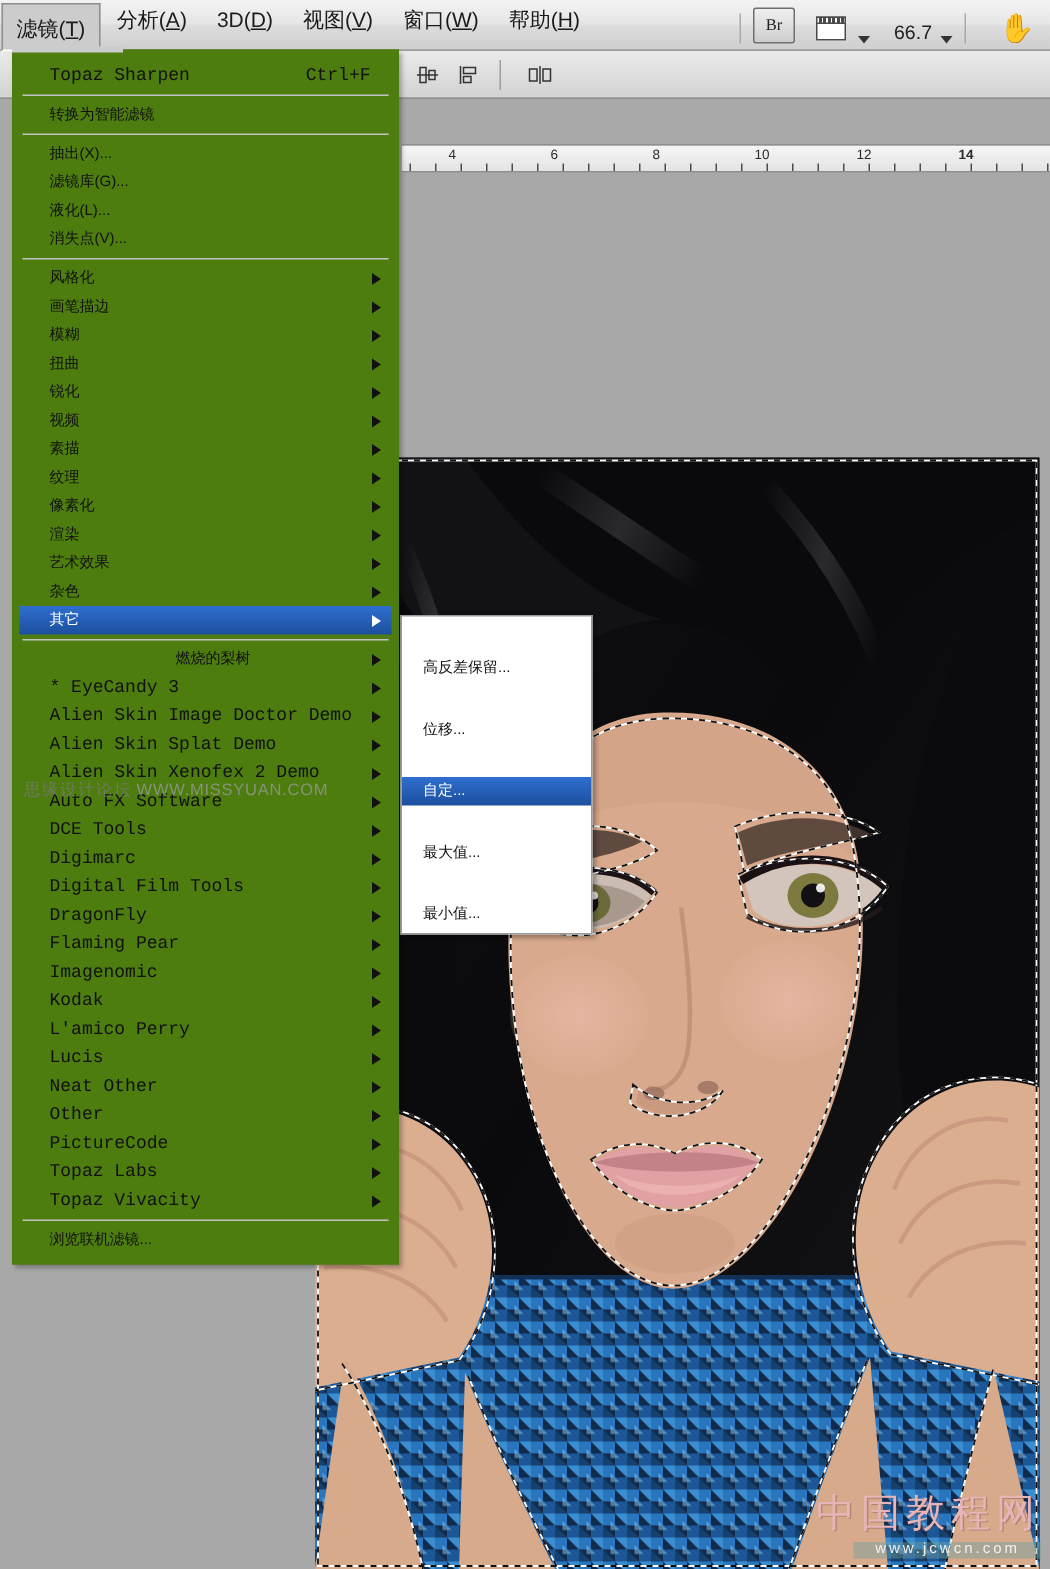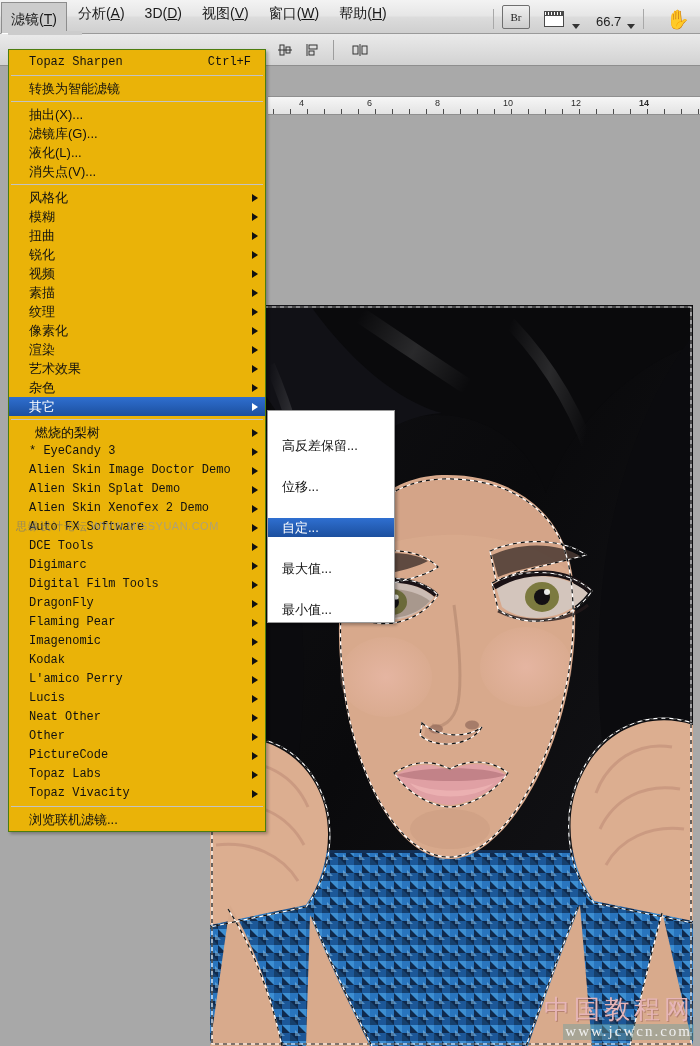--- a/index.html
+++ b/index.html
@@ -93,43 +93,43 @@
     overflow:hidden;background:#0b0b0d;
   }
   #photo .layerbase{position:absolute;inset:0;}
 
   
   .ants{position:absolute;inset:0;pointer-events:none;}
 
   
   #filtermenu{
     position:absolute;left:8px;top:33px;width:258px;
-    background:#eab308;border:1px solid #4d7c0f;
+    background:#4d7c0f;border:5px solid #4d7c0f;
     box-shadow:2px 2px 3px rgba(0,0,0,.28);
-    z-index:40;padding:3px 0 2px 0;box-sizing:border-box;margin-top:16px;
+    z-index:40;padding:3px 0 2px 0;box-sizing:border-box;
   }
   .mi{
     position:relative;height:19px;line-height:19px;
-    padding-left:20px;padding-right:16px;font-size:13px;color:#111;
+    padding-left:20px;padding-right:16px;font-size:10px;color:#111;
     white-space:nowrap;cursor:default;
   }
   .mi.mono{font-family:"Liberation Mono","DejaVu Sans Mono",monospace;font-size:12px;}
   .mi .sc{position:absolute;right:14px;top:0;font-size:12px;color:#111;
           font-family:"Liberation Mono",monospace;}
   .mi .arw{
     position:absolute;right:7px;top:6px;width:0;height:0;
     border-top:4px solid transparent;border-bottom:4px solid transparent;
     border-left:6px solid #111;
   }
   .mi.sel{
     background:linear-gradient(to bottom,#2f6fd0,#1c4f9e);color:#fff;
   }
   .mi.sel .arw{border-left-color:#fff;}
   .msep{height:1px;background:#c3c3c3;margin:3px 2px;}
-  .mi.indent{padding-left:26px;}
+  .mi.indent{padding-left:26px;text-align:center;}
 
   
   #submenu{
     position:absolute;left:267px;top:410px;width:128px;
     background:#ffffff;border:1px solid #9a9a9a;
     box-shadow:2px 2px 3px rgba(0,0,0,.30);
     z-index:50;padding:3px 0;box-sizing:border-box;
   }
   #submenu .mi{padding-left:14px;margin-top:22px;}
 
@@ -143,23 +143,23 @@
   #wm-right{
     position:absolute;right:6px;bottom:6px;z-index:20;text-align:right;
     line-height:1.05;
   }
   #wm-right .big{
     font-size:26px;color:#e6b5b8;letter-spacing:4px;font-weight:normal;
     text-shadow:1px 1px 0 rgba(120,60,60,.35);
     font-family:"DejaVu Sans",sans-serif;
   }
   #wm-right .url{
-    font-size:15px;color:#f0f0f0;letter-spacing:2px;
-    background:rgba(110,160,160,.45);display:inline-block;padding:0 2px;
-    font-family:Liberation Serif, serif;
+    font-size:10px;color:#f0f0f0;letter-spacing:2px;
+    background:rgba(110,160,160,.45);display:inline-block;padding:0 14px;
+    font-family:Liberation Sans, sans-serif;
   }
   .tabmask{
     position:absolute;left:8px;top:31px;width:74px;height:4px;background:#cccccc;z-index:45;
   }
 </style>
 </head>
 <body>
 
 <div id="menubar">
   <div id="mb-items" style="display:flex;align-items:flex-start;">
@@ -412,20 +412,21 @@
     <div class="mi mono"><span>Topaz Sharpen</span><span class="sc">Ctrl+F</span></div>
     <div class="msep"></div>
     <div class="mi"><span>转换为智能滤镜</span></div>
     <div class="msep"></div>
     <div class="mi"><span>抽出(X)...</span></div>
     <div class="mi"><span>滤镜库(G)...</span></div>
     <div class="mi"><span>液化(L)...</span></div>
     <div class="mi"><span>消失点(V)...</span></div>
     <div class="msep"></div>
     <div class="mi"><span>风格化</span><span class="arw"></span></div>
+    <div class="mi"><span>画笔描边</span><span class="arw"></span></div>
     <div class="mi"><span>模糊</span><span class="arw"></span></div>
     <div class="mi"><span>扭曲</span><span class="arw"></span></div>
     <div class="mi"><span>锐化</span><span class="arw"></span></div>
     <div class="mi"><span>视频</span><span class="arw"></span></div>
     <div class="mi"><span>素描</span><span class="arw"></span></div>
     <div class="mi"><span>纹理</span><span class="arw"></span></div>
     <div class="mi"><span>像素化</span><span class="arw"></span></div>
     <div class="mi"><span>渲染</span><span class="arw"></span></div>
     <div class="mi"><span>艺术效果</span><span class="arw"></span></div>
     <div class="mi"><span>杂色</span><span class="arw"></span></div>

